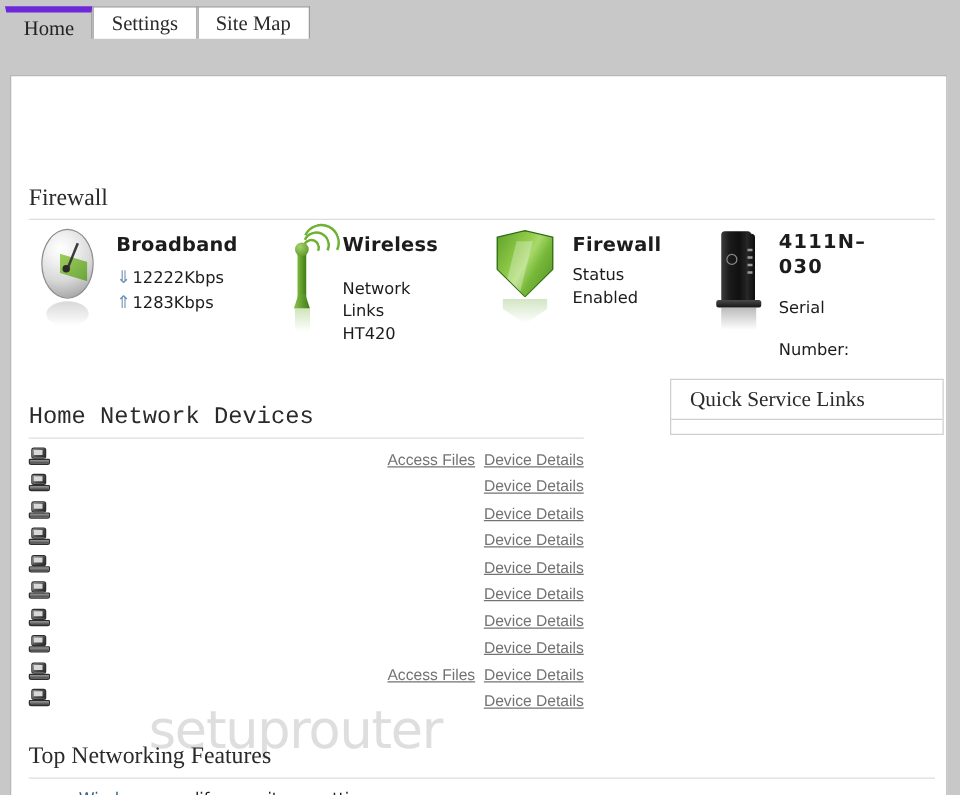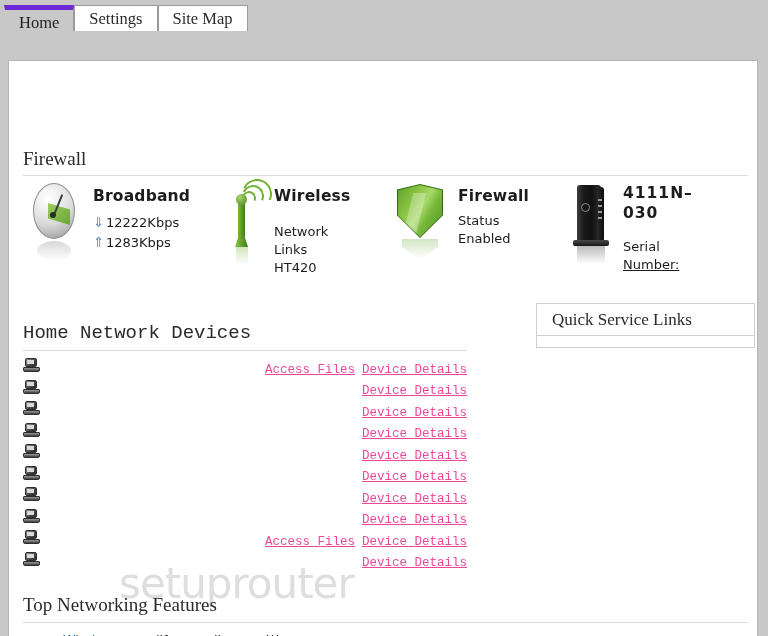--- a/index.html
+++ b/index.html
@@ -280,23 +280,23 @@
     color: #1c1c1c;
     white-space: nowrap;
     overflow: hidden;
   }
   .dev-links {
     flex: 0 0 auto;
     text-align: right;
     white-space: nowrap;
   }
   .dlink {
-    font-family: Liberation Mono, monospace;
+    font-family: Liberation Sans, sans-serif;
     font-size: 12.5px;
-    color: #ec4899;
+    color: #737373;
     text-decoration: underline;
     cursor: pointer;
     margin-left: 7px;
   }
   .pc-icon {
     position: relative;
     width: 17px; height: 15px;
     display: inline-block;
   }
   .pc-mon {
@@ -448,21 +448,21 @@
         <div class="router-led" style="top:24px;"></div>
         <div class="router-led" style="top:30px;"></div>
         <div class="router-led" style="top:36px;"></div>
         <div class="router-stand"></div>
         <div class="router-reflect"></div>
       </div>
       <div class="sum-text" style="left:56px; top:3px;">
         <div class="sum-name" style="letter-spacing:1px;">4111N–</div>
         <div class="sum-name" style="letter-spacing:1px; margin-top:2px;">030</div>
         <div class="sum-line" style="margin-top:17px;">Serial</div>
-        <div class="sum-line" style="margin-top:3px;text-decoration:underline;">Number:</div>
+        <div class="sum-line" style="margin-top:19px;">Number:</div>
         <div class="sum-line"></div>
       </div>
     </div>
 
     <h2 class="section" id="devices-title">Home Network Devices</h2>
     <div class="rule" id="devices-rule"></div>
 
     <div class="devlist" id="device-list">
         <div class="devrow">
           <div class="dev-icon-cell"><span class="pc-icon"><span class="pc-mon"></span><span class="pc-screen"></span><span class="pc-base"></span></span></div>

